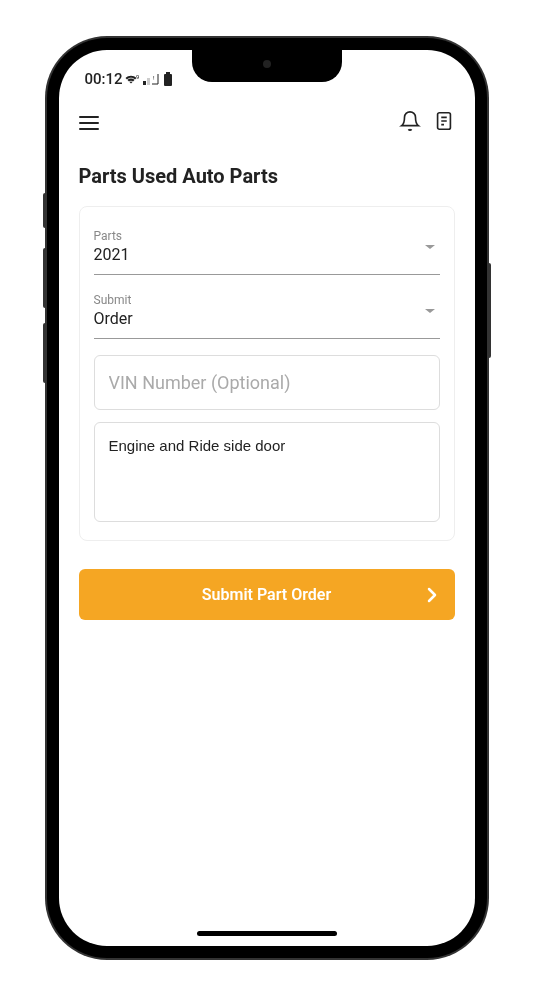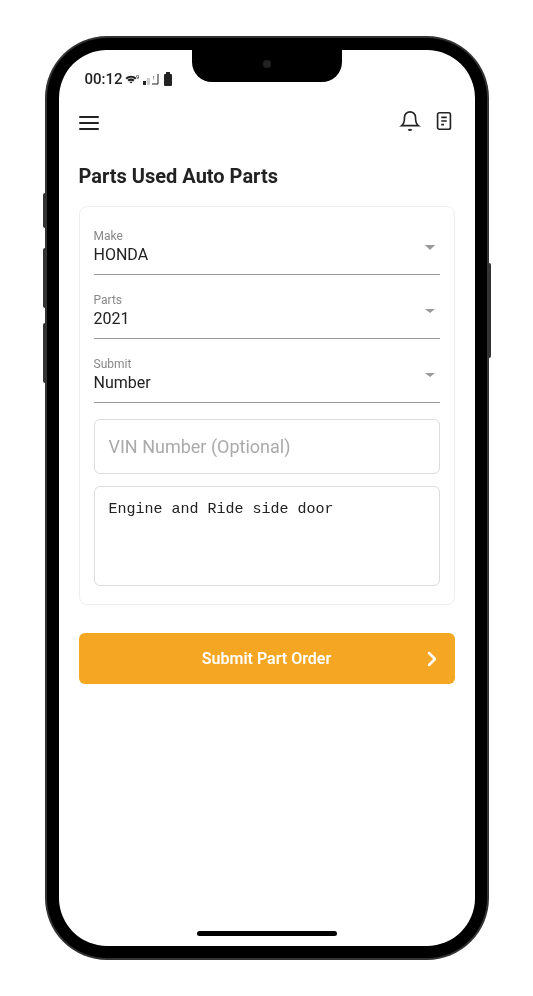--- a/index.html
+++ b/index.html
@@ -208,21 +208,21 @@
     
     .textarea-input {
       width: 100%;
       border: 1px solid #ddd;
       border-radius: 6px;
       padding: 14px;
       font-size: 15px;
       color: #222;
       min-height: 100px;
       resize: none;
-      font-family: Liberation Mono, monospace;
+      font-family: Liberation Sans, sans-serif;
     }
     
     .submit-button {
       margin: 28px 20px 0;
       background: #f5a623;
       color: #fff;
       font-size: 16px;
       font-weight: 600;
       border: none;
       border-radius: 6px;
@@ -304,40 +304,32 @@
           <line x1="9" y1="12" x2="15" y2="12"></line>
           <line x1="9" y1="16" x2="12" y2="16"></line>
         </svg>
       </div>
     </div>
 
     <h1 class="page-title">Parts Used Auto Parts</h1>
 
     <div class="form-card">
       
-      <div class="select-field">
-        <div class="select-label">Make</div>
-        <div class="select-value">HONDA</div>
-        <svg class="select-chevron" width="12" height="8" viewBox="0 0 12 8">
-          <path d="M1 1 L6 6 L11 1" stroke="none" fill="#999"></path>
-          <path d="M1 1 L6 5 L11 1 Z" fill="#999"></path>
-        </svg>
-      </div>
       
       <div class="select-field">
         <div class="select-label">Parts</div>
         <div class="select-value">2021</div>
         <svg class="select-chevron" width="12" height="8" viewBox="0 0 12 8">
           <path d="M1 1 L6 5 L11 1 Z" fill="#999"></path>
         </svg>
       </div>
       
       <div class="select-field">
         <div class="select-label">Submit</div>
-        <div class="select-value">Number</div>
+        <div class="select-value">Order</div>
         <svg class="select-chevron" width="12" height="8" viewBox="0 0 12 8">
           <path d="M1 1 L6 5 L11 1 Z" fill="#999"></path>
         </svg>
       </div>
       
       <input type="text" class="text-input" placeholder="VIN Number (Optional)" style="">
       
       <textarea class="textarea-input" style="">Engine and Ride side door</textarea>
       
     </div>

